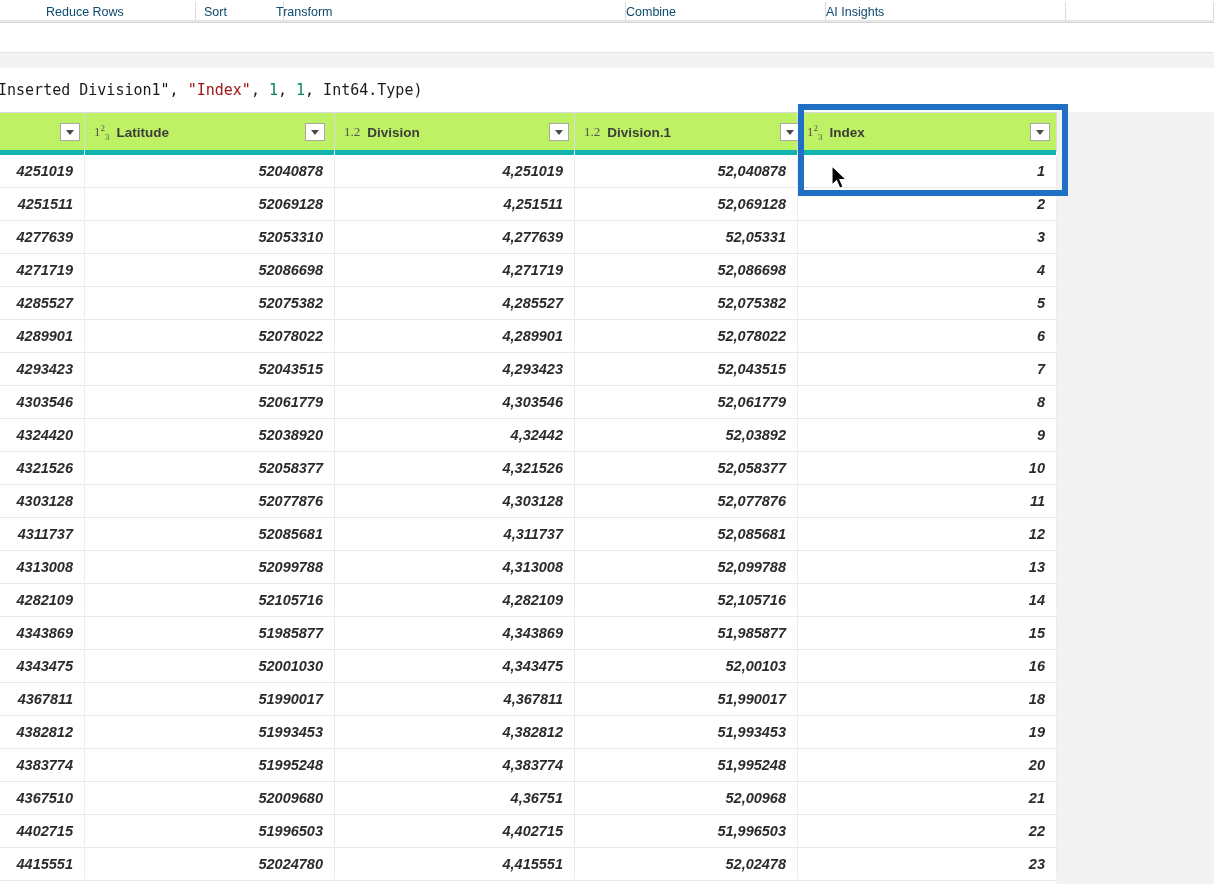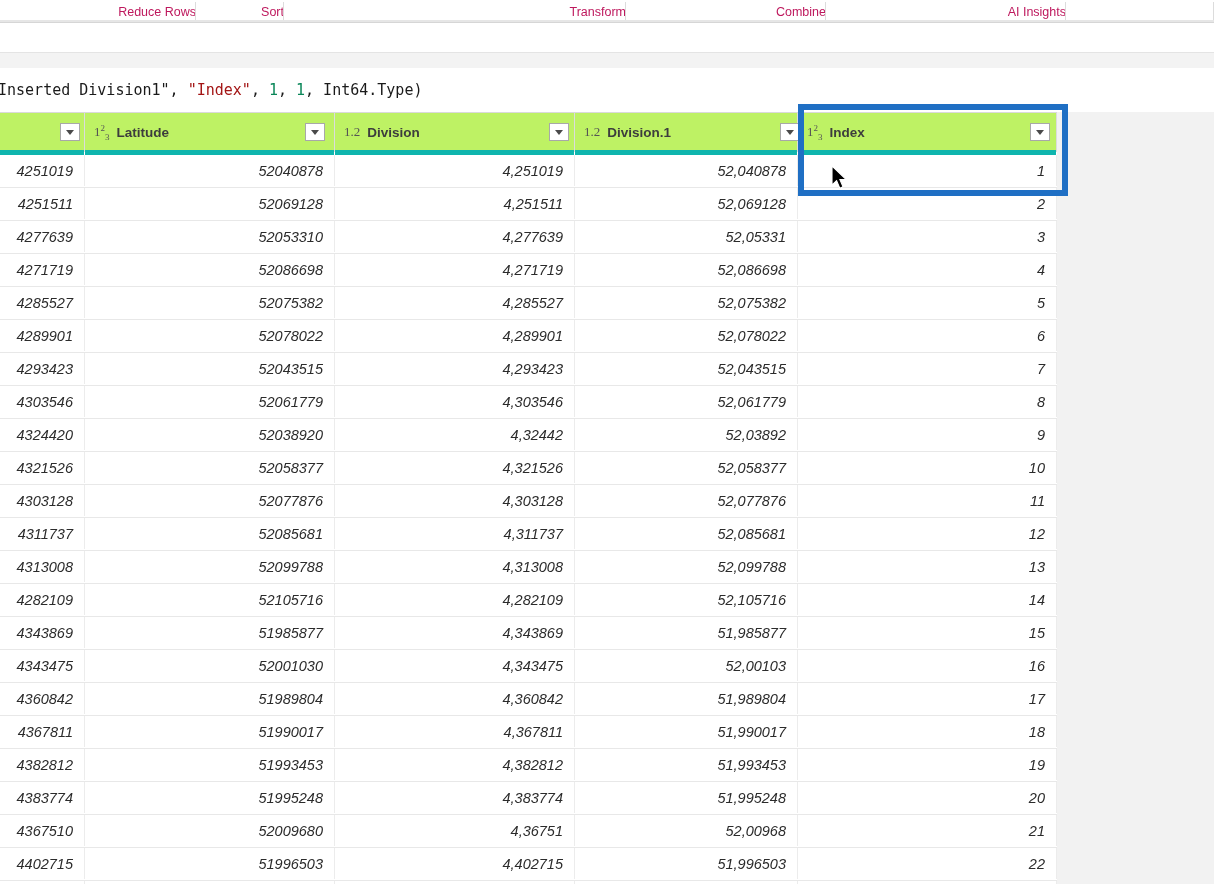--- a/index.html
+++ b/index.html
@@ -16,23 +16,23 @@
     position:absolute;left:0;top:0;width:1214px;height:22px;
     background:#ffffff;
     overflow:hidden;
   }
   .ribbon-groups{
     position:absolute;left:0;top:-8px;width:1214px;height:30px;
     display:flex;align-items:flex-end;
   }
   .rgroup{
     position:relative;
-    text-align:right;
+    text-align:left;
     font-size:12.5px;
-    color:#be185d;
+    color:#0c4a6e;
     line-height:16px;
     height:18px;
     white-space:nowrap;
   }
   .rgroup .sep{
     position:absolute;right:0;top:-2px;bottom:0;width:1px;background:#dcdcdc;
   }
   .ribbon-bottom{
     position:absolute;left:0;top:20px;width:1214px;height:2px;
     background:#e6e6e6;
@@ -117,20 +117,21 @@
     position:absolute;top:38px;height:5px;background:#0fb5ae;
   }
 
   .rows{
     position:absolute;left:0;top:43px;width:1057px;
   }
   .row{
     position:relative;height:32px;width:1057px;
     border-bottom:1px solid #e8e8e8;
     background:#ffffff;
+    font-weight:bold;
   }
   .cell{
     position:absolute;top:0;height:31px;
     box-sizing:border-box;
     border-right:1px solid #ececec;
     display:flex;align-items:center;justify-content:flex-end;
     font-style:italic;
     font-size:14.5px;
     color:#2b2b2b;
     padding-right:11px;
@@ -328,27 +329,20 @@
         <div class="cell" style="left: 798px; width: 259px;">15</div>
       </div>
       <div class="row">
         <div class="cell" style="left: -120px; width: 205px;">4343475</div>
         <div class="cell" style="left: 85px; width: 250px;">52001030</div>
         <div class="cell" style="left: 335px; width: 240px;">4,343475</div>
         <div class="cell" style="left: 575px; width: 223px;">52,00103</div>
         <div class="cell" style="left: 798px; width: 259px;">16</div>
       </div>
       <div class="row">
-        <div class="cell" style="left: -120px; width: 205px;">4360842</div>
-        <div class="cell" style="left: 85px; width: 250px;">51989804</div>
-        <div class="cell" style="left: 335px; width: 240px;">4,360842</div>
-        <div class="cell" style="left: 575px; width: 223px;">51,989804</div>
-        <div class="cell" style="left: 798px; width: 259px;">17</div>
-      </div>
-      <div class="row">
         <div class="cell" style="left: -120px; width: 205px;">4367811</div>
         <div class="cell" style="left: 85px; width: 250px;">51990017</div>
         <div class="cell" style="left: 335px; width: 240px;">4,367811</div>
         <div class="cell" style="left: 575px; width: 223px;">51,990017</div>
         <div class="cell" style="left: 798px; width: 259px; text-align: center;">18</div>
       </div>
       <div class="row">
         <div class="cell" style="left: -120px; width: 205px;">4382812</div>
         <div class="cell" style="left: 85px; width: 250px;">51993453</div>
         <div class="cell" style="left: 335px; width: 240px;">4,382812</div>

